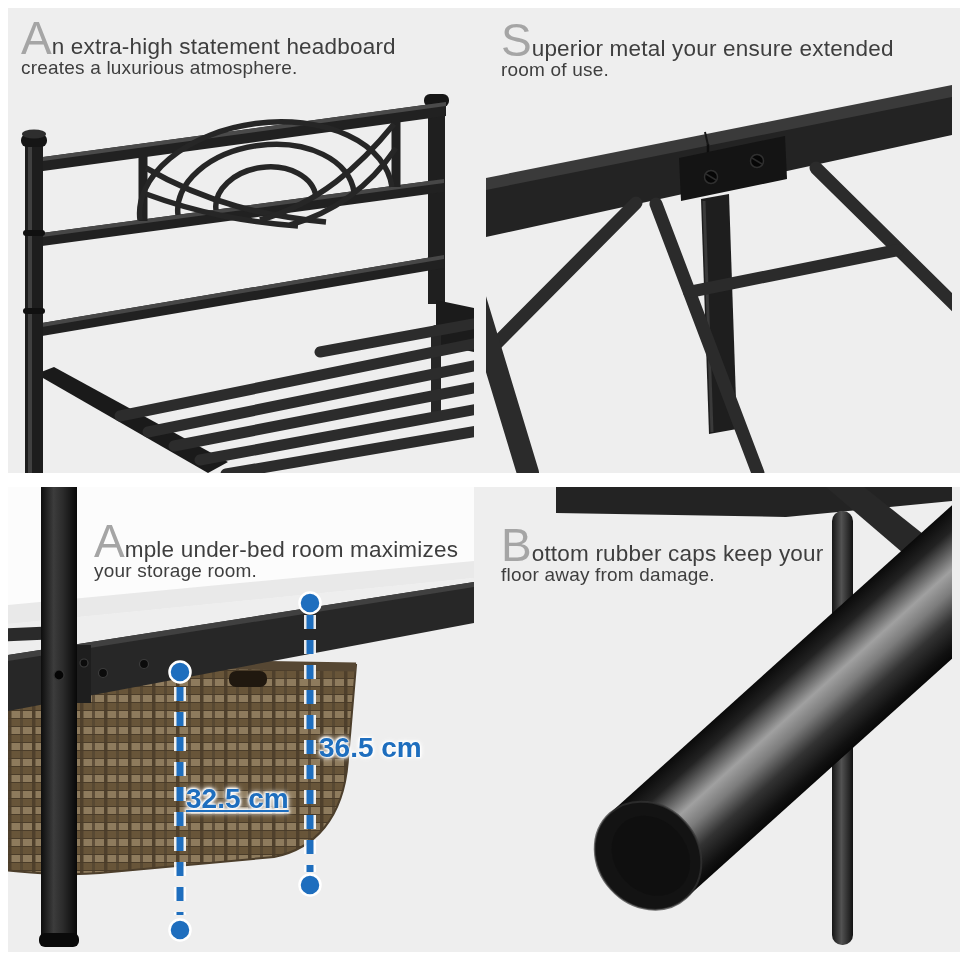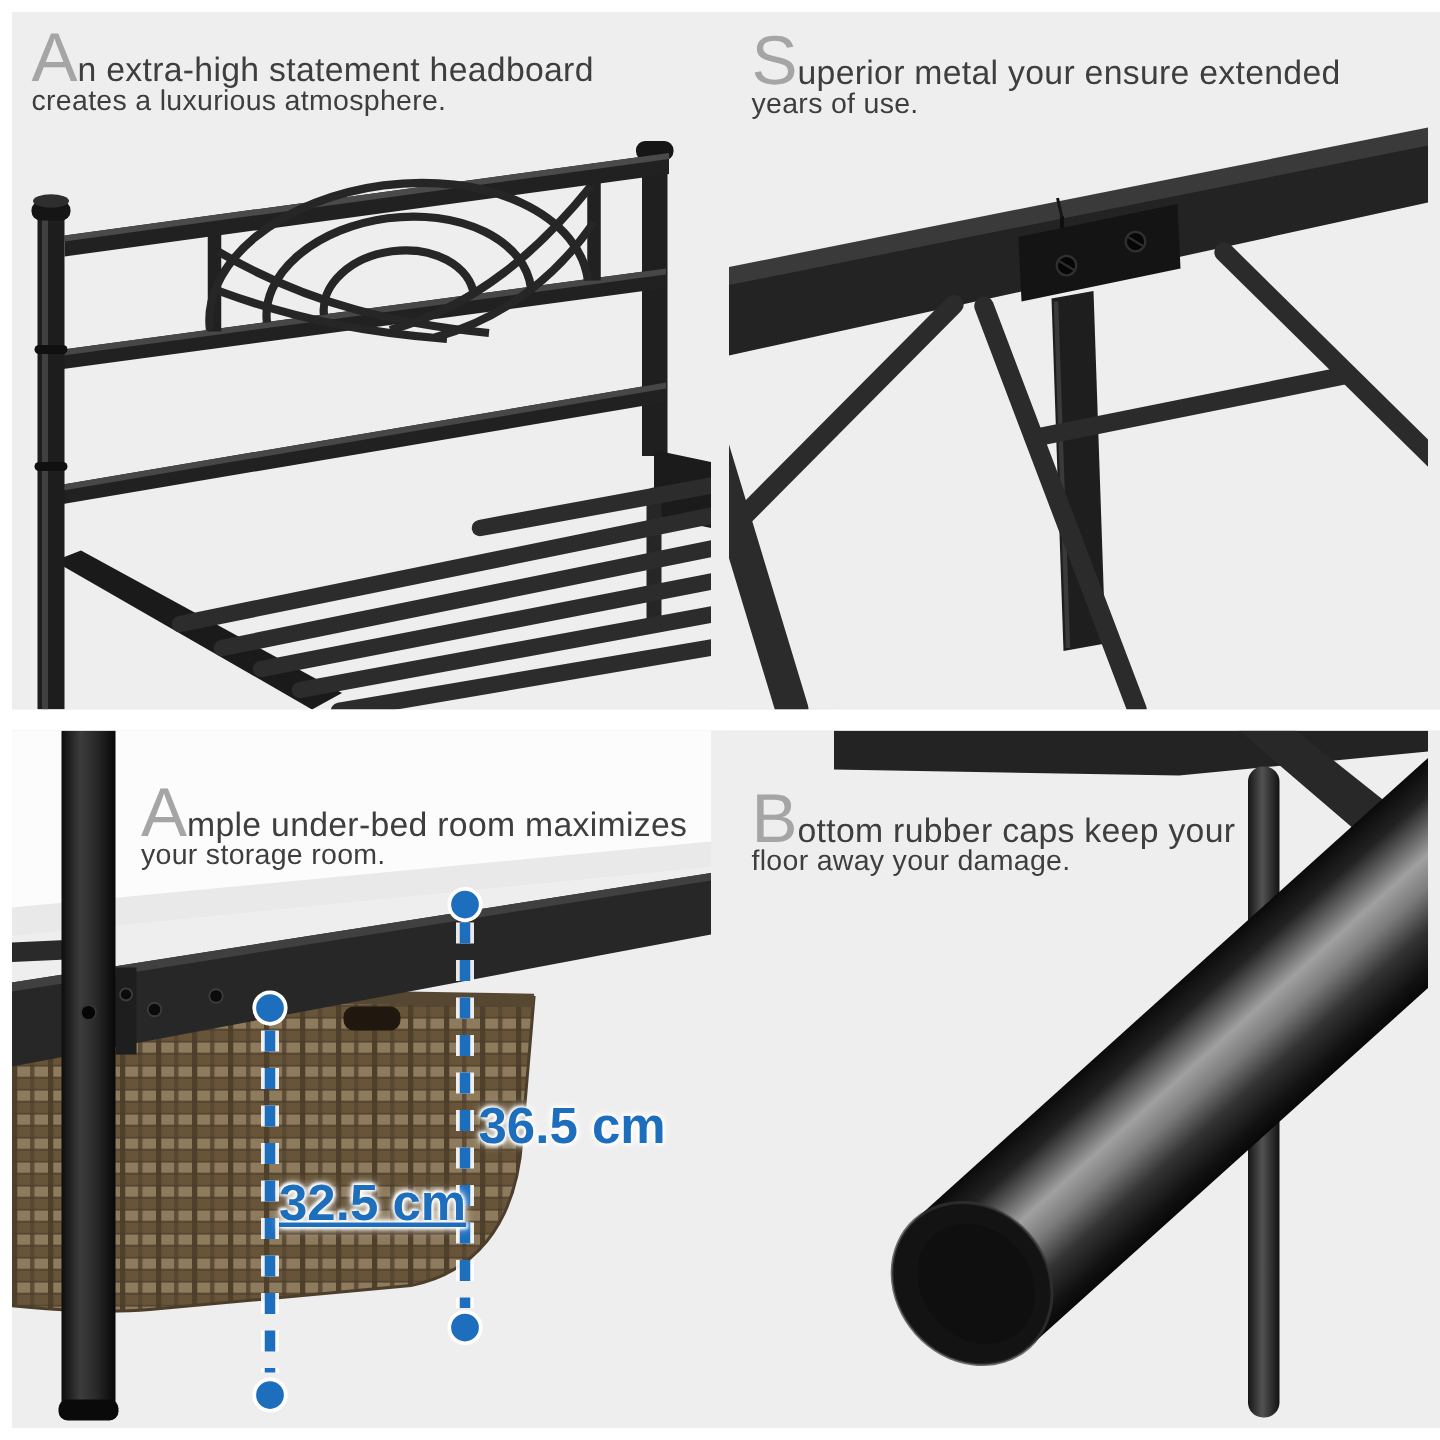--- a/index.html
+++ b/index.html
@@ -13,21 +13,21 @@
   #panel-headboard{left:8px;top:8px;}
   #panel-tubes{left:486px;top:8px;}
   #panel-storage{left:8px;top:487px;}
   #panel-caps{left:486px;top:487px;}
   svg.illus{position:absolute;left:0;top:0;display:block;}
   .caption{position:absolute;z-index:5;white-space:nowrap;}
   .l1{position:absolute;left:0;top:0;font-size:22.5px;color:#3e3e3e;letter-spacing:0.2px;white-space:nowrap;}
   .dropcap{font-size:46px;color:#a5a5a5;letter-spacing:0;}
   .l2{position:absolute;left:0;top:46px;font-size:19px;color:#3e3e3e;letter-spacing:0.2px;white-space:nowrap;}
   .measure-label{
-    position:absolute;z-index:6;font-size:34px;font-weight:bold;color:#1e6ebe;white-space:nowrap;
+    position:absolute;z-index:6;font-size:28px;font-weight:bold;color:#1e6ebe;white-space:nowrap;
     text-shadow:0 0 3px #fff,0 0 5px #fff,0 0 7px #fff,1px 1px 2px #fff,-1px -1px 2px #fff;
   }
   #measure-inner{left:178px;top:296px;text-decoration:underline;}
   #measure-outer{left:311px;top:245px;}
 </style>
 </head>
 <body>
 
 <div class="panel" id="panel-headboard">
   <svg class="illus" width="466" height="465" viewBox="0 0 466 465">
@@ -120,21 +120,21 @@
     <g stroke="#2b2b2b" stroke-linecap="round" fill="none">
       <line x1="150" y1="195" x2="-10" y2="356" stroke-width="13"></line>
       <line x1="330" y1="160" x2="474" y2="302" stroke-width="13"></line>
       <line x1="170" y1="196" x2="272" y2="465" stroke-width="13"></line>
       <line x1="-14" y1="280" x2="42" y2="465" stroke-width="22"></line>
       <line x1="203" y1="284" x2="412" y2="242" stroke-width="12"></line>
     </g>
   </svg>
   <div class="caption" style="left:15px;top:5px;">
     <div class="l1"><span class="dropcap">S</span><span>uperior metal your ensure extended</span></div>
-    <div class="l2">years of use.</div>
+    <div class="l2">room of use.</div>
   </div>
 </div>
 
 <div class="panel" id="panel-storage">
   <svg class="illus" width="466" height="465" viewBox="0 0 466 465">
     <defs>
       <pattern id="weave" width="24" height="16" patternUnits="userSpaceOnUse">
         <rect width="24" height="16" fill="#7b684c"></rect>
         <rect y="0" width="24" height="7" fill="#8e7b5d"></rect>
         <rect y="8" width="24" height="7" fill="#685539"></rect>
@@ -226,15 +226,15 @@
 
     <g transform="translate(165,366) rotate(-42)">
       <rect x="-4" y="-57" width="540" height="114" fill="url(#bigG)"></rect>
       <ellipse cx="-4" cy="0" rx="50" ry="57" fill="#131313"></ellipse>
       <ellipse cx="-4" cy="0" rx="50" ry="57" fill="none" stroke="#353535" stroke-width="2" opacity="0.7"></ellipse>
       <ellipse cx="-2" cy="2" rx="36" ry="43" fill="#0c0c0c" opacity="0.55"></ellipse>
     </g>
   </svg>
   <div class="caption" style="left:15px;top:31px;">
     <div class="l1"><span class="dropcap">B</span><span>ottom rubber caps keep your</span></div>
-    <div class="l2">floor away your damage.</div>
+    <div class="l2">floor away from damage.</div>
   </div>
 </div>
 
 </body></html>

